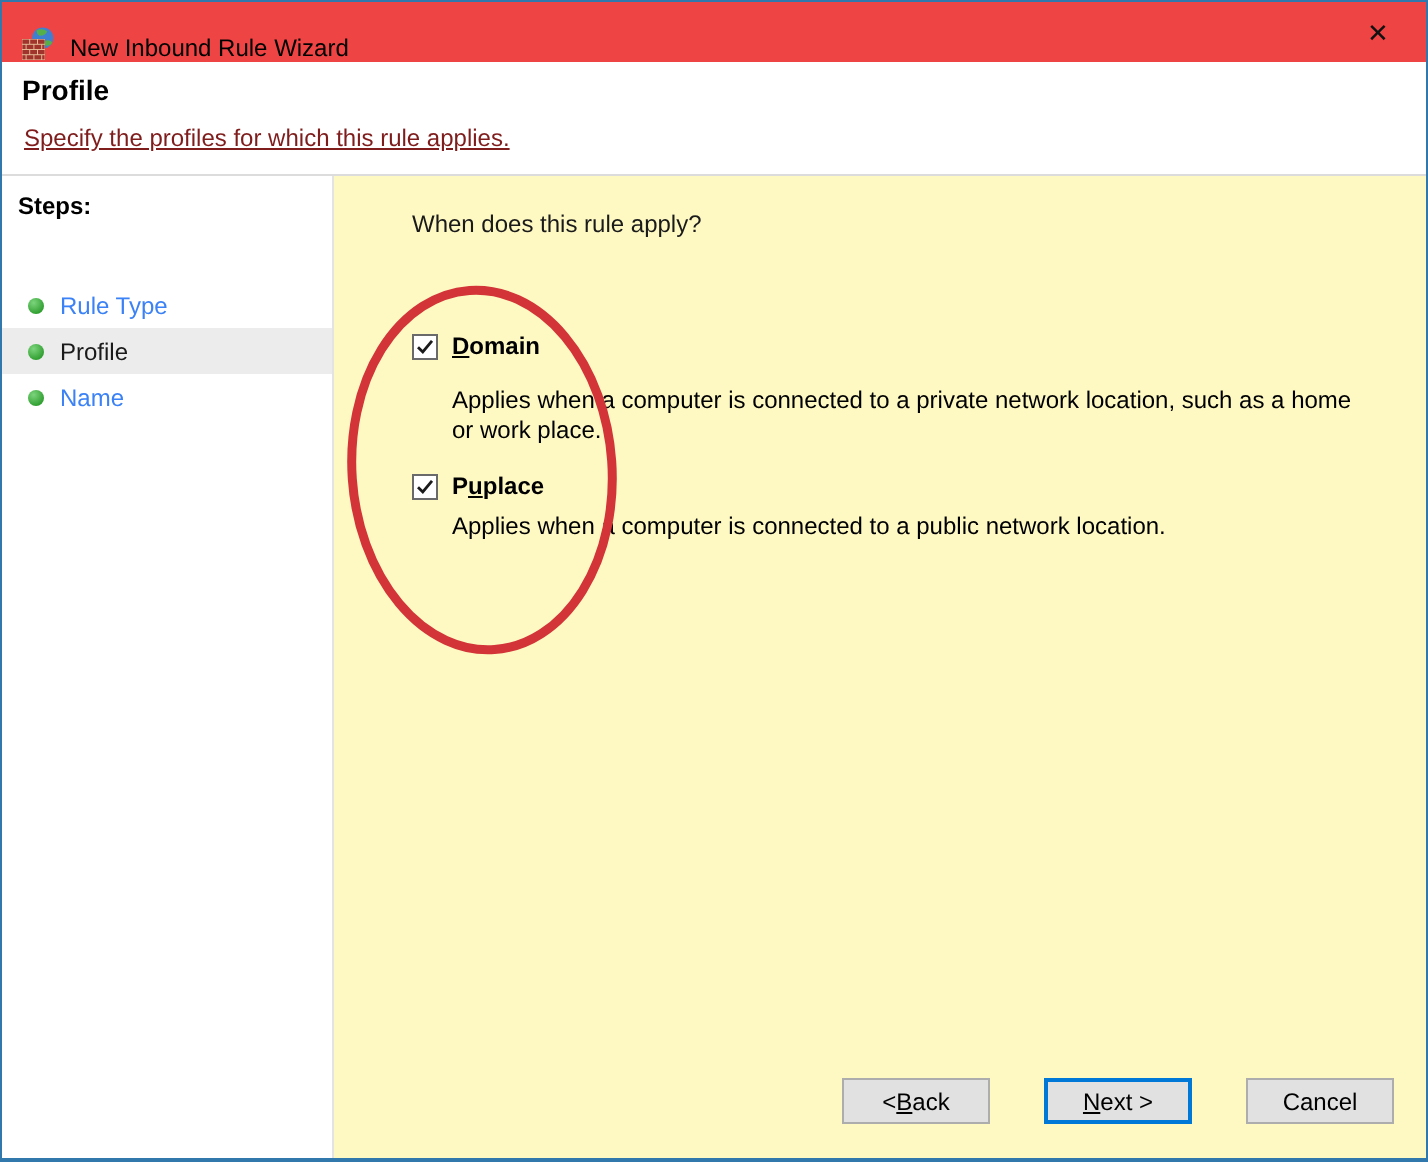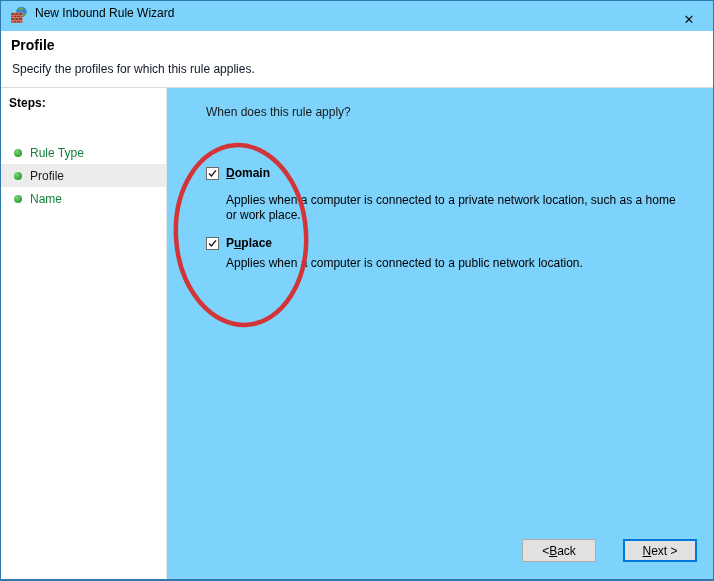--- a/index.html
+++ b/index.html
@@ -20,67 +20,67 @@
     display: flex;
     flex-direction: column;
     overflow: hidden;
     margin: 0;
   }
   
   .titlebar {
     height: 30px;
     flex: 0 0 30px;
     display: flex;
-    align-items: flex-start;
-    padding: 5px 8px 0 9px;
-    background: #7dd3fc;
+    align-items: flex-end;
+    padding: 16px 8px 0 9px;
+    background: #ef4444;
   }
   .app-icon { width: 18px; height: 18px; display: inline-flex; }
   .title { margin-left: 7px; font-size: 12px; color: #000; white-space: nowrap; }
   .close {
     margin-left: auto;
     width: 32px;
     text-align: center;
     font-size: 13px;
     color: #111;
     cursor: default;
     line-height: 28px;
   }
   
   .header {
     flex: 0 0 57px;
     padding: 3px 10px 0 10px;
     background: #ffffff;
     border-bottom: 1px solid #dcdcdc;
   }
   .header h1 { font-size: 14px; margin: 3px 0 0 0; color: #000; font-weight: bold; }
-  .header p  { font-size: 12px; margin: 9px 0 0 1px; color: #0f172a; }
+  .header p  { font-size: 12px; margin: 9px 0 0 1px; color: #7f1d1d; text-decoration: underline; }
   
   .body { flex: 1; display: flex; min-height: 0; }
   .sidebar {
     width: 166px;
     flex: 0 0 166px;
     background: #ffffff;
     border-right: 1px solid #e3e3e3;
     padding-top: 8px;
   }
   .steps-heading { font-weight: bold; padding-left: 8px; margin-bottom: 31px; color: #000; }
   .step-item { height: 23px; display: flex; align-items: center; padding-left: 13px; cursor: default; }
   .step-item.active { background: #ececec; }
   .bullet {
     width: 8px; height: 8px; border-radius: 50%;
     background: radial-gradient(circle at 35% 30%, #7cd47c, #2f9e2f 75%);
     margin-right: 8px; flex: 0 0 8px;
   }
-  .step-label { color: #15803d; white-space: nowrap; }
+  .step-label { color: #3b82f6; white-space: nowrap; }
   .step-item.active .step-label { color: #1a1a1a; }
   
   .main {
     flex: 1;
-    background: #7dd3fc;
+    background: #fef9c3;
     position: relative;
     padding: 17px 16px 0 39px;
   }
   .question { margin: 0 0 47px 0; }
   .option { margin-bottom: 13px; }
   .opt-head { display: flex; align-items: center; }
   .checkbox {
     width: 13px; height: 13px;
     background: #fff;
     border: 1px solid #6a6a6a;
@@ -202,20 +202,21 @@
         <button class="btn">
             <span>&lt; </span>
             <span class="mn">B</span>
             <span>ack</span>
           </button>
         <button class="btn default">
             <span></span>
             <span class="mn">N</span>
             <span>ext &gt;</span>
           </button>
+        <button class="btn">Cancel</button>
       </div>
     </div>
   </div>
 
   <svg class="annotation" width="714" height="581" viewBox="0 0 714 581">
     <ellipse cx="240" cy="234" rx="65" ry="90" fill="none" stroke="#d23438" stroke-width="4.5" stroke-linecap="round" transform="rotate(-4 240 234)"></ellipse>
   </svg>
 
 </div>
 

